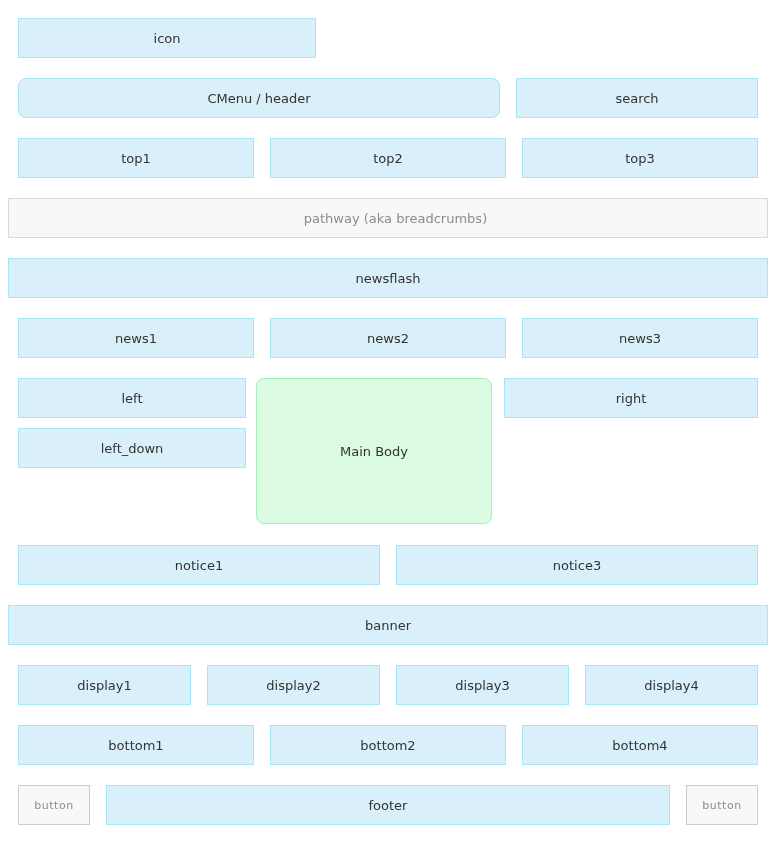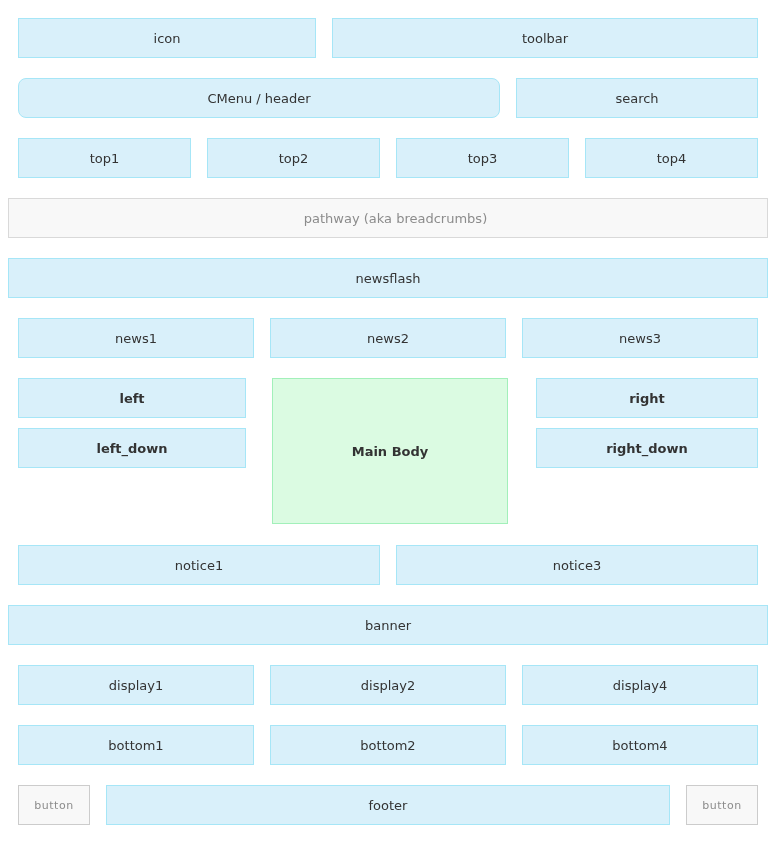--- a/index.html
+++ b/index.html
@@ -10,61 +10,59 @@
     --page-bg:#ffffff;
   }
   html,body{margin:0;padding:0;}
   body{
     width:776px;height:844px;background:var(--page-bg);
     font-family:"DejaVu Sans","Liberation Sans",sans-serif;
     box-sizing:border-box;padding-top:18px;overflow:hidden;
   }
   .row{display:flex;gap:16px;margin:0 18px 20px 18px;}
   .row--bleed{margin-left:8px;margin-right:8px;}
-  .row--middle{margin-bottom:21px;gap:16px;font-weight:bold;}
+  .row--middle{margin-bottom:21px;gap:0;}
   .box{
     box-sizing:border-box;height:40px;flex:1;
     display:flex;align-items:center;justify-content:center;
     background:var(--blue-fill);border:1px solid var(--blue-border);
     font-size:13px;color:var(--text);white-space:nowrap;
   }
   .box--fixed{flex:none;}
   .box--gray{background:var(--gray-fill);border-color:var(--gray-border);color:var(--muted-text);padding-left:15px;}
-  .box--green{background:var(--green-fill);border-color:var(--green-border);}
+  .box--green{background:var(--green-fill);border-color:var(--green-border);border-radius:8px;}
   .box--button{
     flex:none;width:72px;background:var(--gray-fill);
     border-color:var(--button-border);color:var(--muted-text);
     font-size:11px;letter-spacing:0.5px;cursor:pointer;
   }
   .w-icon{width:298px;}
   .w-cmenu{width:482px;border-radius:8px;}
   .col{display:flex;flex-direction:column;gap:10px;flex:none;}
   .col--left{width:228px;margin-right:10px;}
   .col--right{flex:1;margin-left:12px;}
   .col .box{flex:none;height:40px;}
   .box--main{flex:none;width:236px;height:146px;}
 </style>
 </head>
 <body>
 
 <div class="row">
   <div class="box box--fixed w-icon">icon</div>
-  <div class="box">toolbar</div>
 </div>
 
 <div class="row">
   <div class="box box--fixed w-cmenu">CMenu / header</div>
   <div class="box">search</div>
 </div>
 
 <div class="row">
   <div class="box">top1</div>
   <div class="box">top2</div>
   <div class="box">top3</div>
-  <div class="box">top4</div>
 </div>
 
 <div class="row row--bleed">
   <div class="box box--gray">pathway (aka breadcrumbs)</div>
 </div>
 
 <div class="row row--bleed">
   <div class="box">newsflash</div>
 </div>
 
@@ -75,36 +73,36 @@
 </div>
 
 <div class="row row--middle">
   <div class="col col--left">
     <div class="box">left</div>
     <div class="box">left_down</div>
   </div>
   <div class="box box--green box--main">Main Body</div>
   <div class="col col--right">
     <div class="box">right</div>
-    <div class="box">right_down</div>
   </div>
 </div>
 
 <div class="row">
   <div class="box">notice1</div>
   <div class="box">notice3</div>
 </div>
 
 <div class="row row--bleed">
   <div class="box">banner</div>
 </div>
 
 <div class="row">
   <div class="box">display1</div>
   <div class="box">display2</div>
+  <div class="box">display3</div>
   <div class="box">display4</div>
 </div>
 
 <div class="row">
   <div class="box">bottom1</div>
   <div class="box">bottom2</div>
   <div class="box">bottom4</div>
 </div>
 
 <div class="row">

